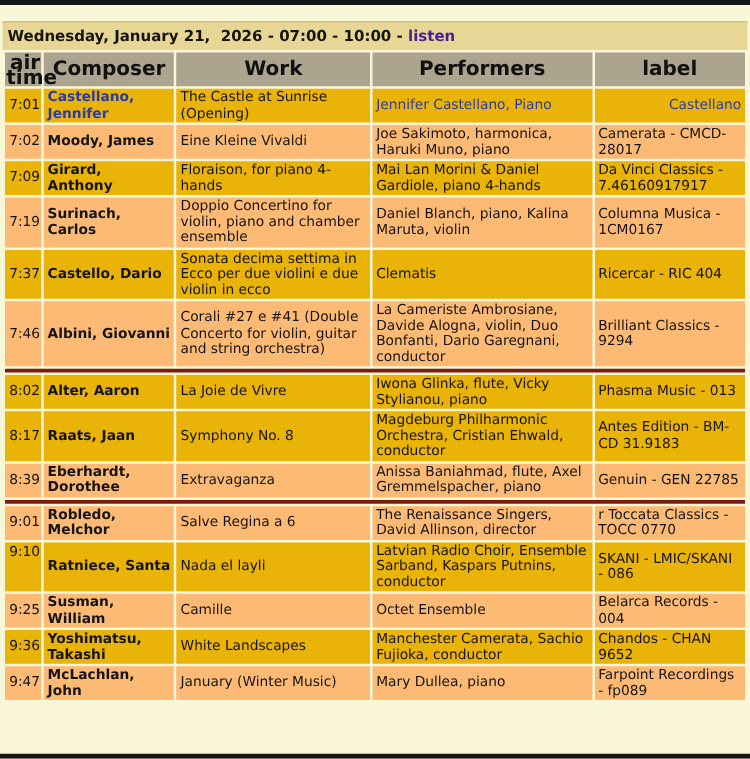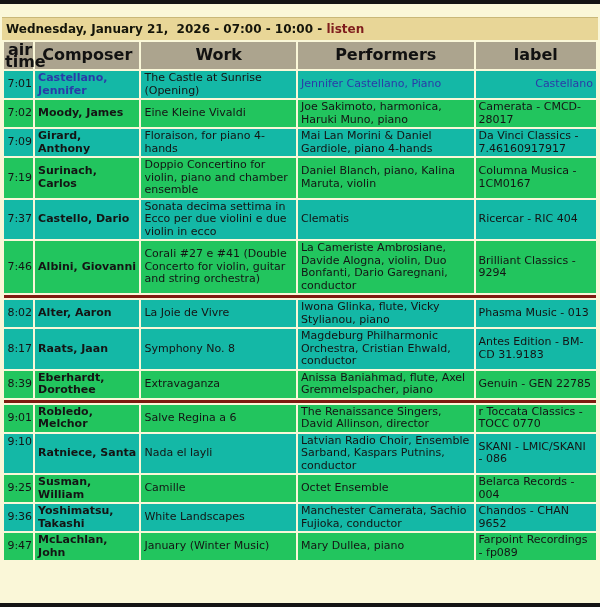--- a/index.html
+++ b/index.html
@@ -14,21 +14,21 @@
   .chrome-bottom{position:absolute;left:0;right:0;bottom:0;height:4px;background:#141414;}
   .page{padding:0 2px;}
   .top-gap{height:13px;}
   .datebar{
     background:#E8D697;
     border-top:1px solid #C9B878;
     padding:4px 5px 4px 4px;
     font-size:12px;font-weight:bold;color:#15150a;
     letter-spacing:0;
   }
-  .datebar a{color:#7f1d1d;text-decoration:none;font-weight:bold;cursor:pointer;}
+  .datebar a{color:#4c1d95;text-decoration:none;font-weight:bold;cursor:pointer;}
   table.playlist{
     width:100%;
     border-spacing:2px;
     table-layout:fixed;
     font-size:11px;
     line-height:12.5px;
   }
   col.c-time{width:29px;}
   col.c-composer{width:104px;}
   col.c-work{width:154px;}
@@ -42,22 +42,22 @@
     padding:3px 2px;
     text-align:center;
     vertical-align:middle;
   }
   th.h-time{font-size:16px;line-height:11.5px;text-align:right;padding:2px 1px;}
   td{
     padding:1px 3px;
     vertical-align:middle;
     word-wrap:break-word;
   }
-  tr.dark td{background:#14b8a6;}
-  tr.light td{background:#22c55e;}
+  tr.dark td{background:#eab308;}
+  tr.light td{background:#fdba74;}
   td.time{text-align:right;padding:1px 1px 1px 0;}
   td.composer{font-weight:bold;}
   tr.time-top td.time{vertical-align:top;padding-top:2px;}
   td.label-right{text-align:right;}
   .lnk{color:#2B3AA8;cursor:pointer;}
   tr.sep td{
     background:#7E1B10;
     height:3px;
     padding:0;
     line-height:3px;

